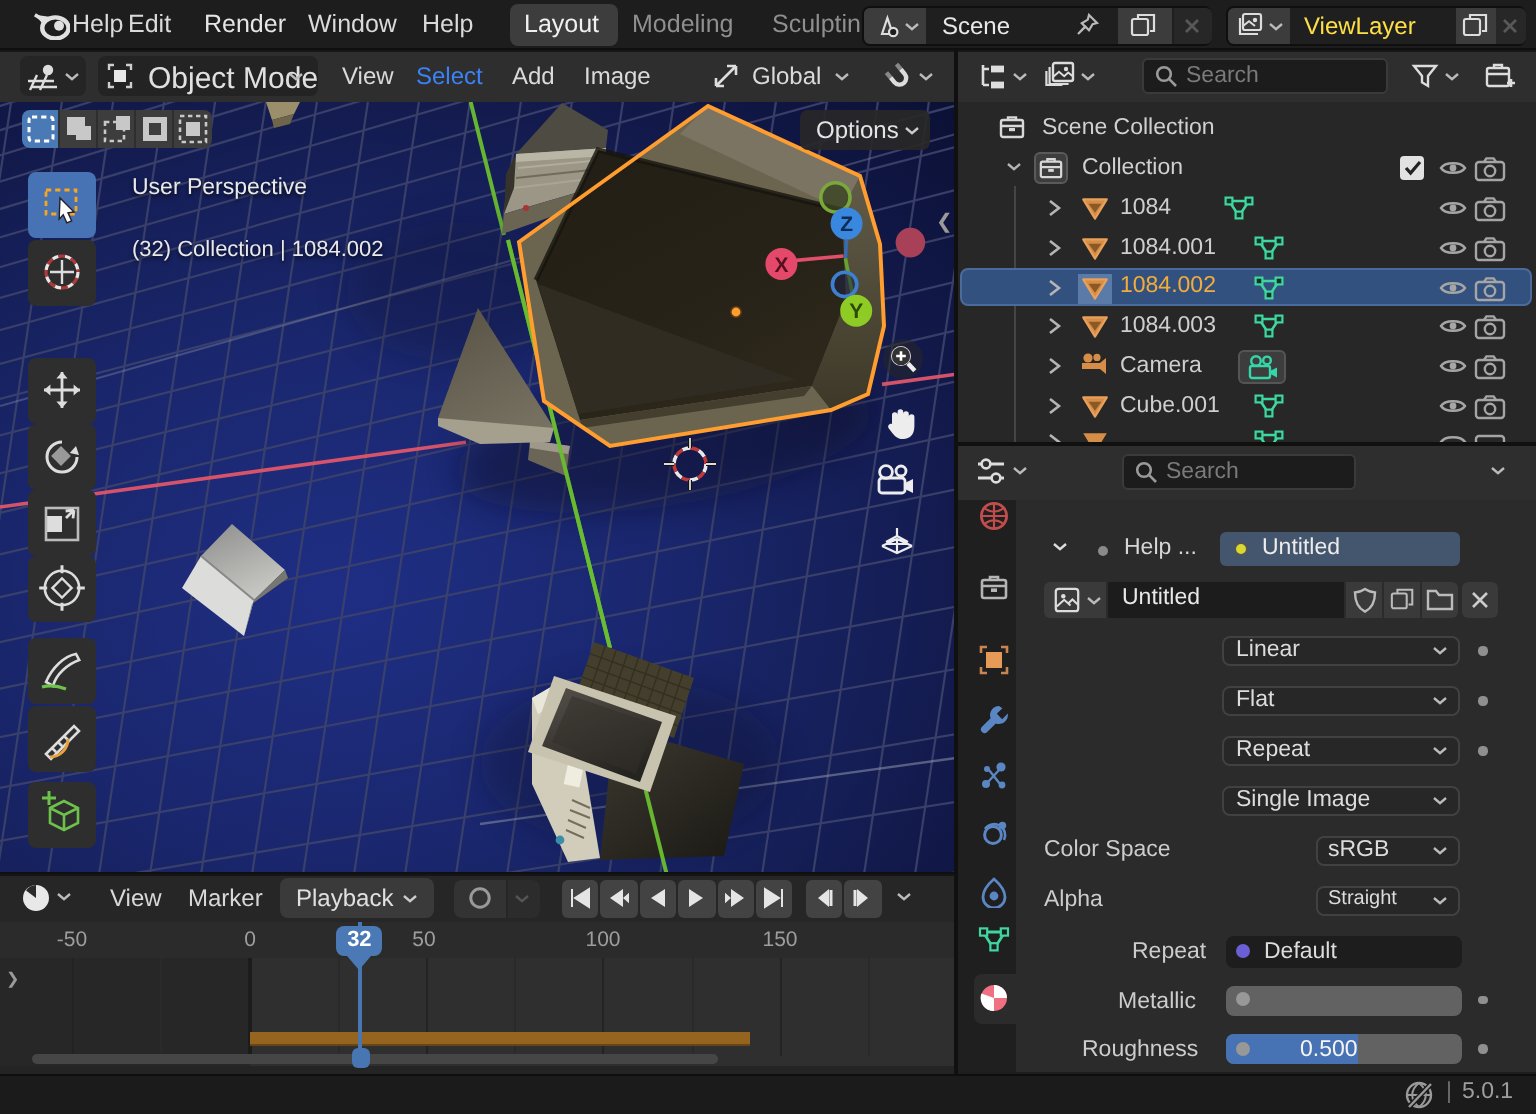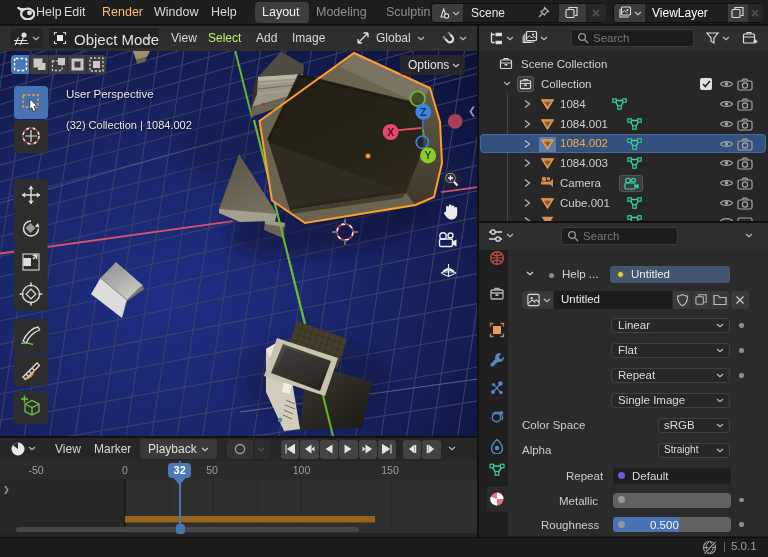--- a/index.html
+++ b/index.html
@@ -11,21 +11,21 @@
 
 <div class="abs" style="left:0;top:0;width:768px;height:25px;background:#1d1d1d;"></div>
 <svg class="abs" style="left:16px;top:5px" width="19" height="15" viewBox="0 0 26 20">
 <ellipse cx="16" cy="12" rx="9" ry="7.2" fill="none" stroke="#e0e0e0" stroke-width="3"></ellipse>
 <circle cx="18.5" cy="10.5" r="3.4" fill="#e0e0e0"></circle>
 <path d="M2 3 L13 4.5 L7.5 9.5 Z" fill="#e0e0e0"></path>
 <path d="M2 3 L10 8" stroke="#e0e0e0" stroke-width="2.5"></path>
     </svg>
 <div class="txt" style="left:36px;top:5px;font-size:12.5px;color:#dadada">Help</div>
 <div class="txt" style="left:64px;top:5px;font-size:12.5px;color:#dadada">Edit</div>
-<div class="txt" style="left:102px;top:5px;font-size:12.5px;color:#fdba74">Render</div>
+<div class="txt" style="left:102px;top:5px;font-size:12.5px;color:#e5e5e5">Render</div>
 <div class="txt" style="left:154px;top:5px;font-size:12.5px;color:#dadada">Window</div>
 <div class="txt" style="left:211px;top:5px;font-size:12.5px;color:#dadada">Help</div>
 <div class="abs" style="left:255px;top:2px;width:54px;height:21px;background:#3d3d3d;border-radius:4px;"></div>
 <div class="txt" style="left:262px;top:5px;font-size:12.5px;color:#f0f0f0">Layout</div>
 <div class="txt" style="left:316px;top:5px;font-size:12.5px;color:#8f8f8f">Modeling</div>
 <div class="abs" style="left:386px;top:0;width:44px;height:25px;overflow:hidden">
       <div class="txt" style="left:0px;top:5px;font-size:12.5px;color:#8f8f8f">Sculpting</div>
     </div>
 <div class="abs" style="left:431px;top:3px;width:175px;height:20px;background:#1f1f1f;border-radius:4px;border:1px solid #0f0f0f"></div>
 <div class="abs" style="left:432px;top:4px;width:31px;height:18px;background:#3c3c3c;border-radius:3px 0 0 3px;"></div>
@@ -53,21 +53,21 @@
 <div class="abs" style="left:614px;top:4px;width:31px;height:18px;background:#3c3c3c;border-radius:3px 0 0 3px;"></div>
 <svg class="abs" style="left:618px;top:6px" width="14" height="13" viewBox="0 0 14 13">
 <rect x="3.5" y="1" width="9" height="8" rx="1" fill="none" stroke="#ddd" stroke-width="1.1"></rect>
 <circle cx="9.5" cy="4" r="1.1" fill="#ddd"></circle>
       <path d="M3.5 7l3-2.4 3 2.4" stroke="#ddd" fill="none" stroke-width="1"></path>
 <path d="M2 3 v8 h9" fill="none" stroke="#ddd" stroke-width="1.1"></path>
     </svg>
 <svg class="abs" style="left:634px;top:11px" width="8" height="5" viewBox="0 0 8 5">
       <path d="M1 1l3 2.6L7 1" stroke="#bbb" fill="none" stroke-width="1.2"></path>
     </svg>
-<div class="txt" style="left:652px;top:6px;font-size:12px;color:#ffffff">ViewLayer</div>
+<div class="txt" style="left:652px;top:6px;font-size:12px;color:#fde047">ViewLayer</div>
 <div class="abs" style="left:728px;top:4px;width:20px;height:18px;background:#3c3c3c;"></div>
 <svg class="abs" style="left:731px;top:6px" width="14" height="13" viewBox="0 0 14 13">
 <rect x="1" y="3.5" width="8" height="8" rx="1" fill="none" stroke="#ddd" stroke-width="1.1"></rect>
 <path d="M4 3.5 v-2 h8 v8 h-2" fill="none" stroke="#ddd" stroke-width="1.1"></path>
     </svg>
 <div class="abs" style="left:748px;top:4px;width:15px;height:18px;background:#272727;border-radius:0 3px 3px 0"></div>
 <svg class="abs" style="left:750px;top:8px" width="10" height="10" viewBox="0 0 10 10">
       <path d="M2 2l6 6M8 2l-6 6" stroke="#585858" stroke-width="1.4"></path>
     </svg>
 <div class="abs" style="left:0;top:25px;width:478px;height:26px;background:#2e2e2e;border-top:1px solid #171717;"></div>
@@ -82,21 +82,21 @@
 <div class="abs" style="left:49px;top:28px;width:110px;height:20px;background:#232323;border-radius:4px;"></div>
 <svg class="abs" style="left:53px;top:31px" width="14" height="14" viewBox="0 0 14 14">
 <rect x="4" y="4" width="6" height="6" fill="#e8e8e8"></rect>
 <path d="M1.5 4 v-2.5 h2.5 M10 1.5 h2.5 v2.5 M12.5 10 v2.5 h-2.5 M4 12.5 h-2.5 v-2.5" fill="none" stroke="#cdcdcd" stroke-width="1.2"></path>
     </svg>
 <div class="txt" style="left:74px;top:31px;font-size:15px;color:#e0e0e0">Object Mode</div>
 <svg class="abs" style="left:144px;top:36px" width="8" height="5" viewBox="0 0 8 5">
       <path d="M1 1l3 2.6L7 1" stroke="#bbb" fill="none" stroke-width="1.2"></path>
     </svg>
 <div class="txt" style="left:171px;top:31px;font-size:12px;color:#dadada">View</div>
-<div class="txt" style="left:208px;top:31px;font-size:12px;color:#bef264">Select</div>
+<div class="txt" style="left:208px;top:31px;font-size:12px;color:#3b82f6">Select</div>
 <div class="txt" style="left:256px;top:31px;font-size:12px;color:#dadada">Add</div>
 <div class="txt" style="left:292px;top:31px;font-size:12px;color:#dadada">Image</div>
 <svg class="abs" style="left:355px;top:30px" width="16" height="16" viewBox="0 0 16 16">
 <path d="M3 13 L13 3 M13 3 h-4.5 M13 3 v4.5 M3 13 h4 M3 13 v-4" fill="none" stroke="#ddd" stroke-width="1.3"></path>
     </svg>
 <div class="txt" style="left:376px;top:31px;font-size:12px;color:#dadada">Global</div>
 <svg class="abs" style="left:417px;top:36px" width="8" height="5" viewBox="0 0 8 5">
       <path d="M1 1l3 2.6L7 1" stroke="#bbb" fill="none" stroke-width="1.2"></path>
     </svg>
 <svg class="abs" style="left:441px;top:30px" width="15" height="15" viewBox="0 0 15 15">

